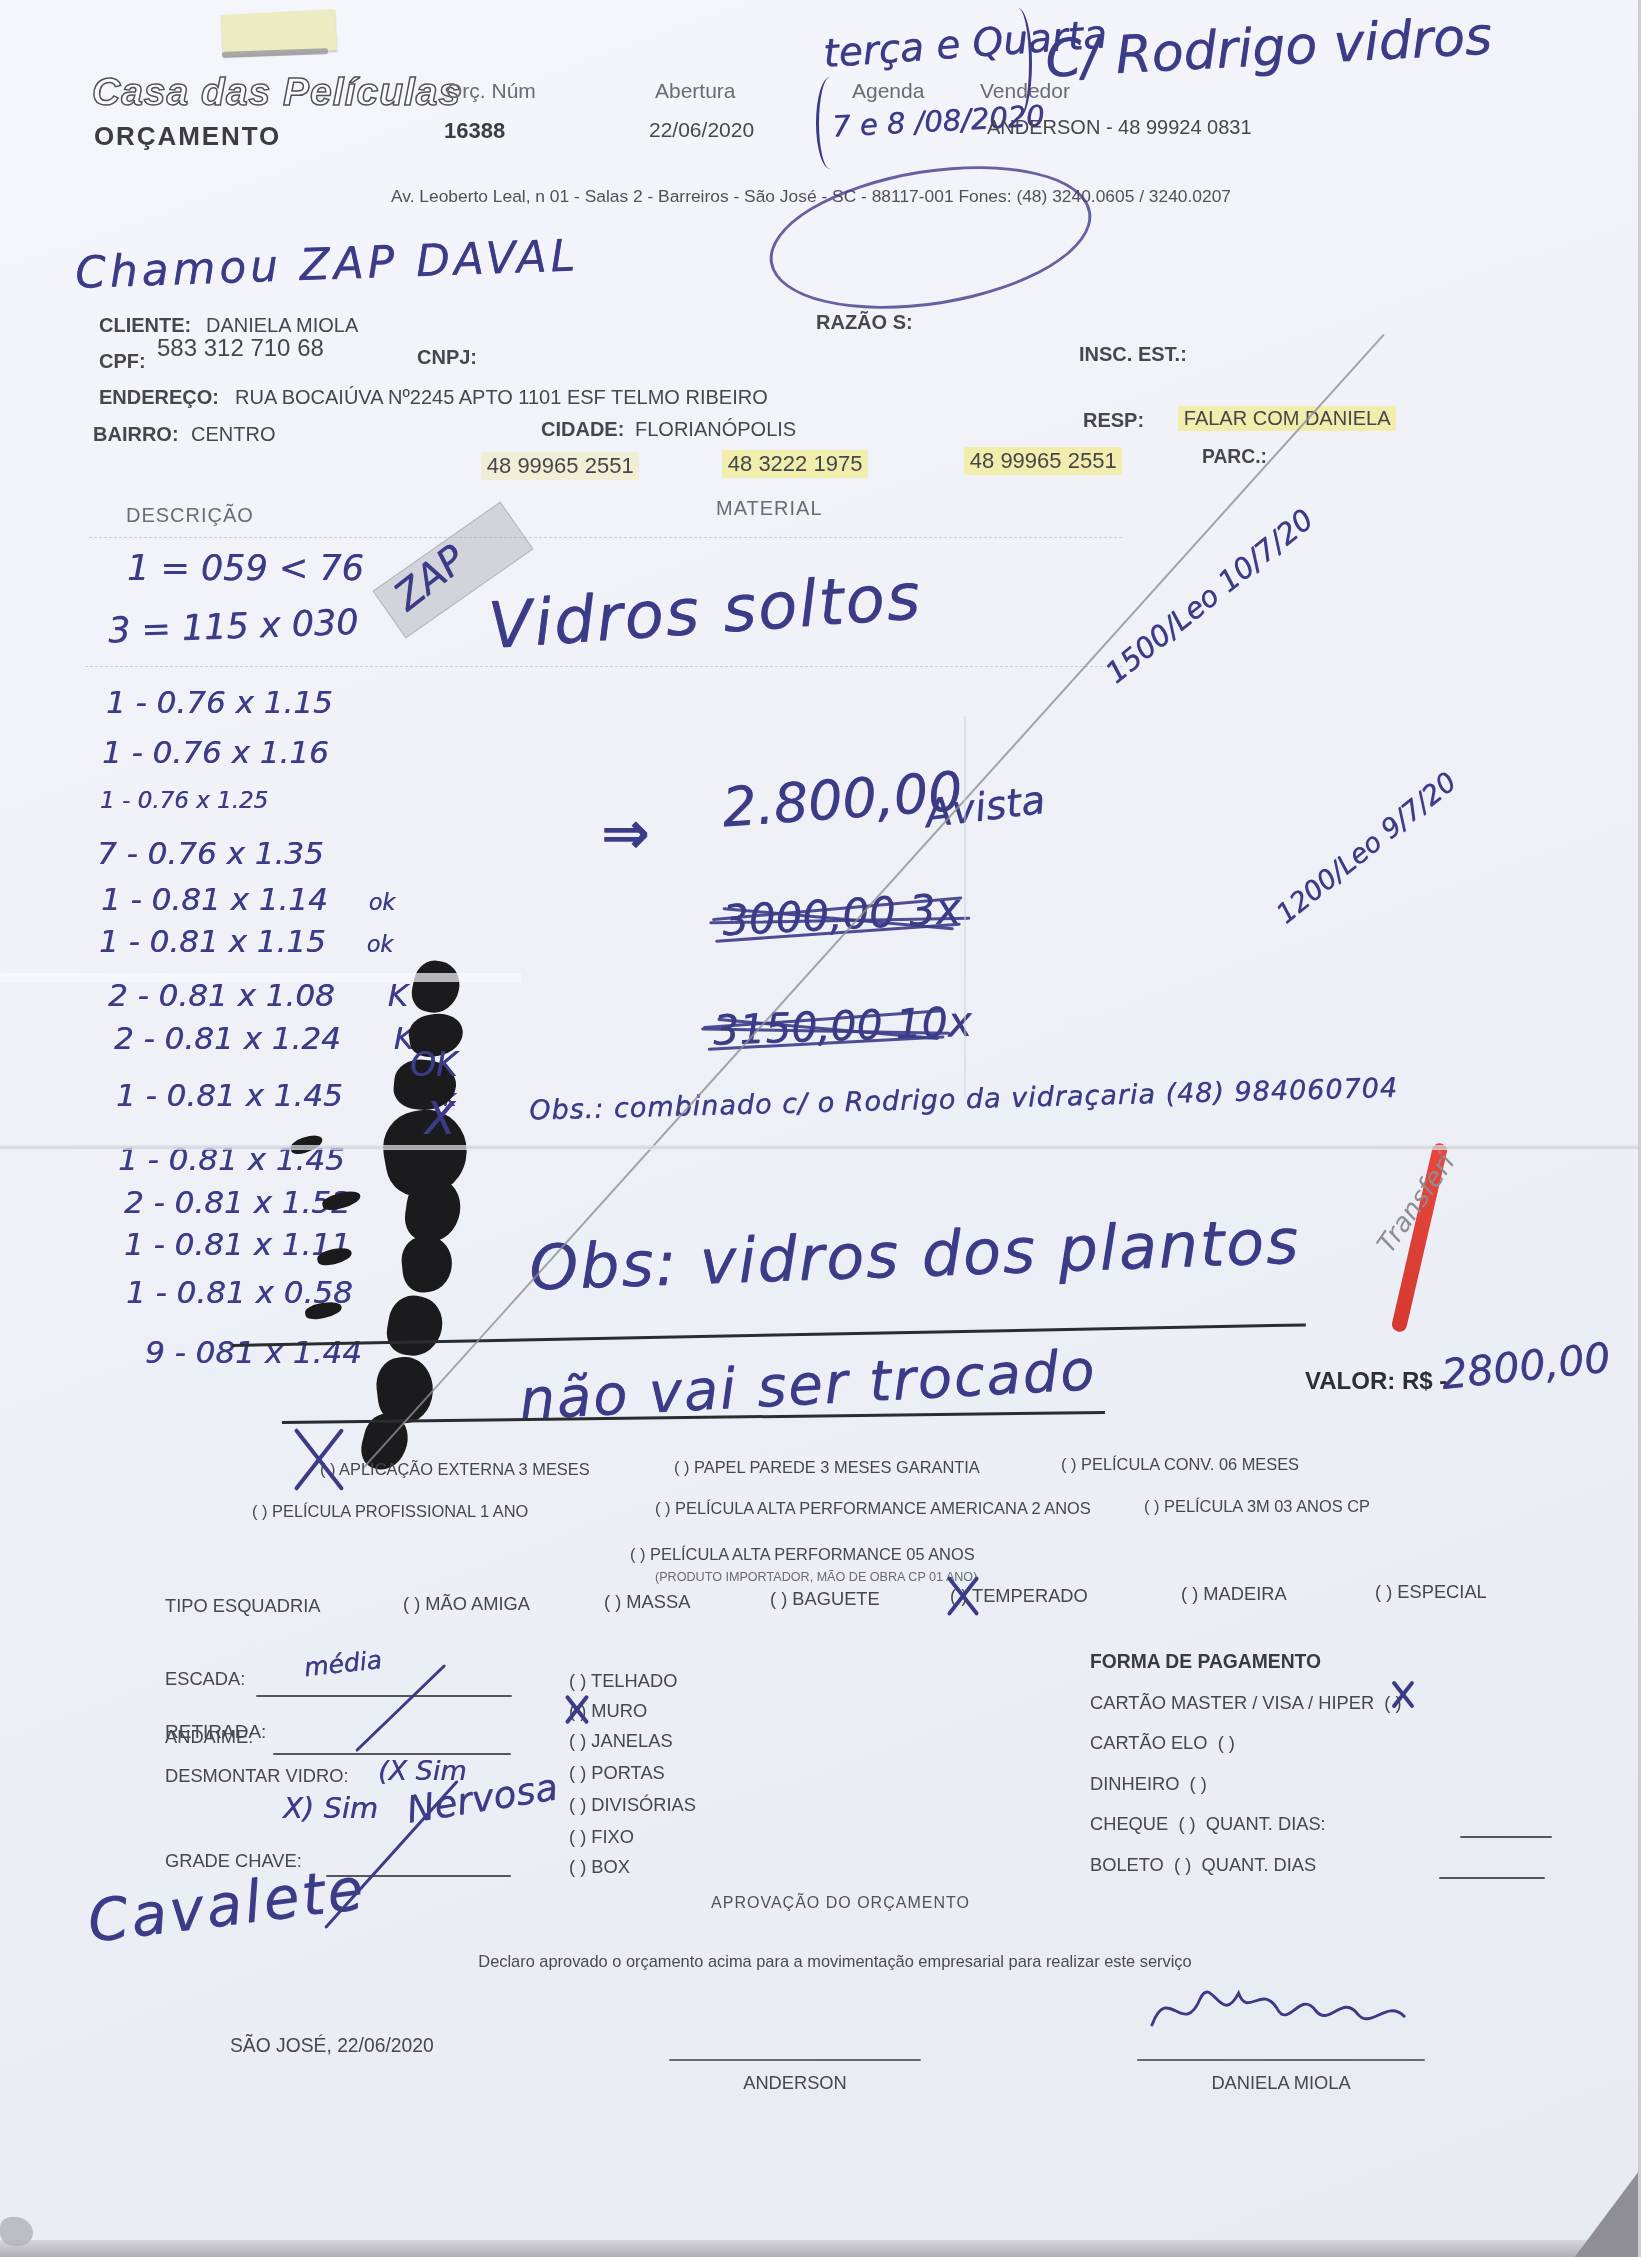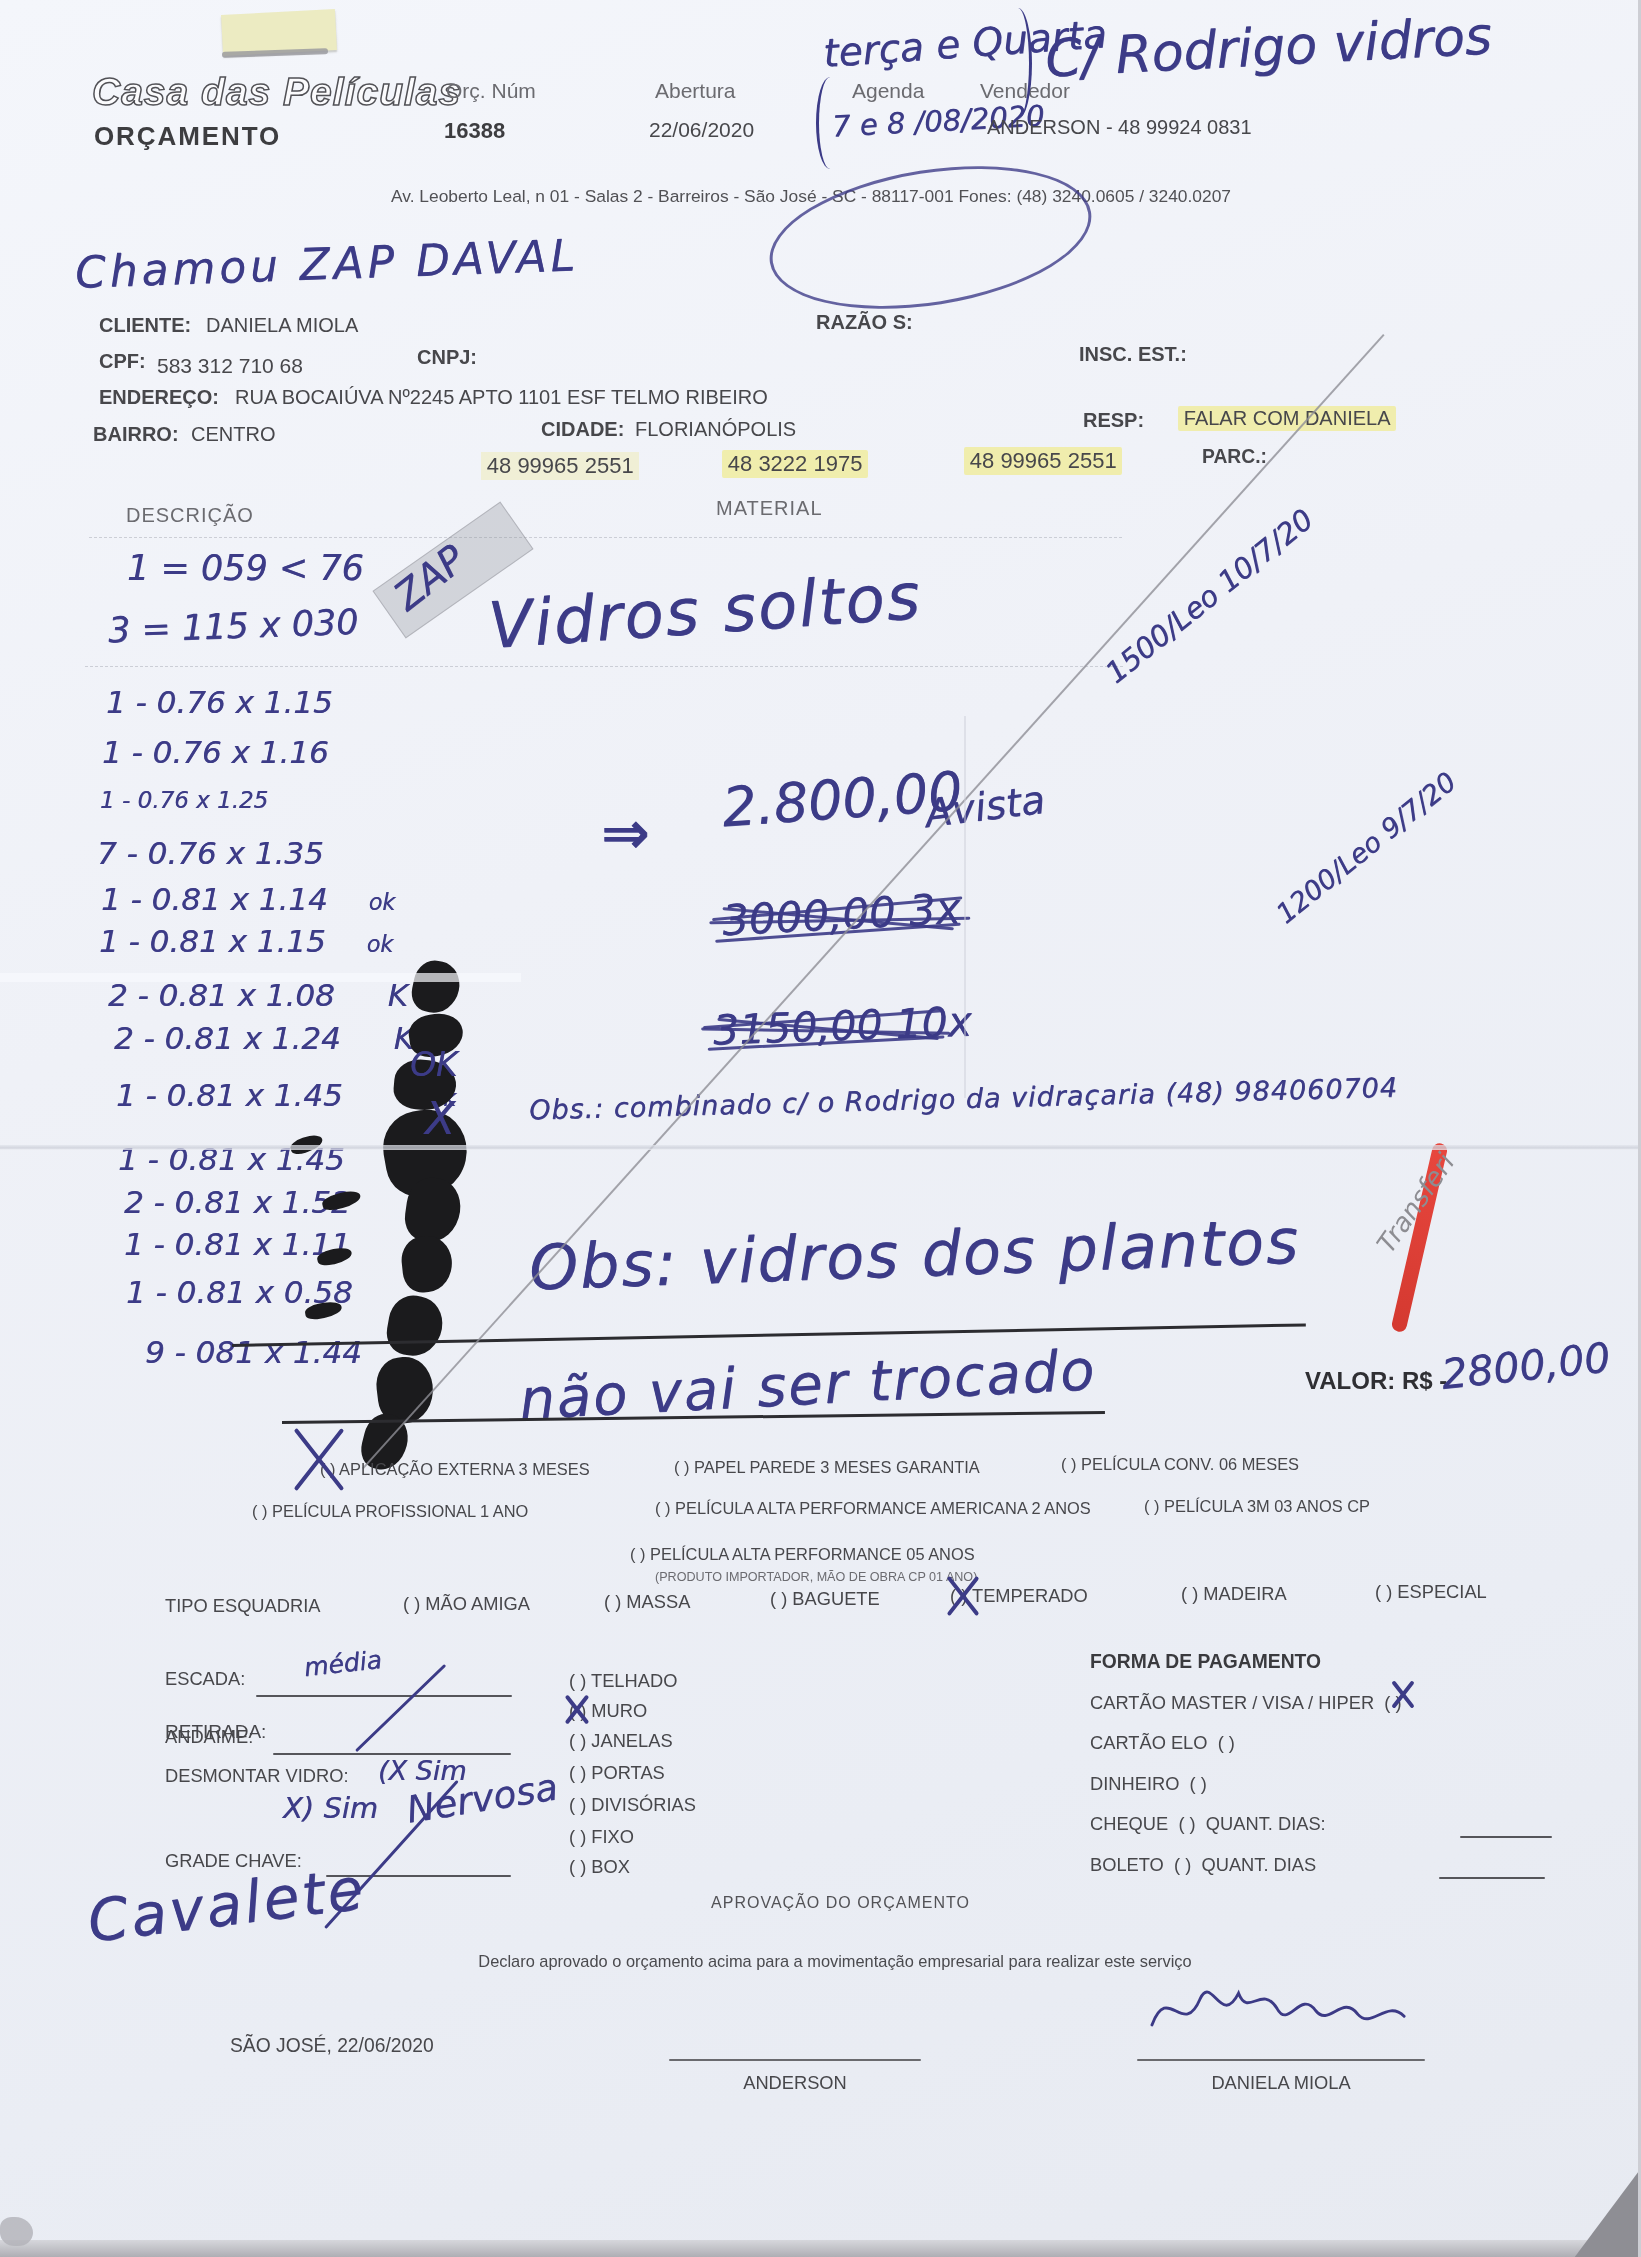--- a/index.html
+++ b/index.html
@@ -64,21 +64,21 @@
 
   <div class="abs" style="left:768px;top:170px;width:319px;height:129px;border:3.9px solid rgba(64,61,138,.8);border-radius:50%;transform:rotate(-9deg);"></div>
 
   <div class="abs hw" style="left:75px;top:238px;font-size:44px;letter-spacing:3.9px;transform:rotate(-2deg);">Chamou ZAP DAVAL</div>
 
   <div class="abs printed b" style="left:99px;top:314px;font-size:20px;">CLIENTE:</div>
   <div class="abs printed" style="left:206px;top:314px;font-size:20px;">DANIELA MIOLA</div>
   <div class="abs printed b" style="left:816px;top:311px;font-size:20px;">RAZÃO S:</div>
 
   <div class="abs printed b" style="left:99px;top:350px;font-size:20px;">CPF:</div>
-  <div class="abs printed" style="left:157px;top:354px;font-size:21px;">583 312 710 68</div>
+  <div class="abs printed" style="left:157px;top:334px;font-size:24px;">583 312 710 68</div>
   <div class="abs printed b" style="left:417px;top:346px;font-size:20px;">CNPJ:</div>
   <div class="abs printed b" style="left:1079px;top:343px;font-size:20px;">INSC. EST.:</div>
 
   <div class="abs printed b" style="left:99px;top:386px;font-size:20px;">ENDEREÇO:</div>
   <div class="abs printed" style="left:235px;top:386px;font-size:20px;">RUA BOCAIÚVA Nº2245 APTO 1101 ESF TELMO RIBEIRO</div>
 
   <div class="abs printed b" style="left:93px;top:423px;font-size:20px;">BAIRRO:</div>
   <div class="abs printed" style="left:191px;top:423px;font-size:20px;">CENTRO</div>
   <div class="abs printed b" style="left:541px;top:418px;font-size:20px;">CIDADE:</div>
   <div class="abs printed" style="left:635px;top:418px;font-size:20px;">FLORIANÓPOLIS</div>

